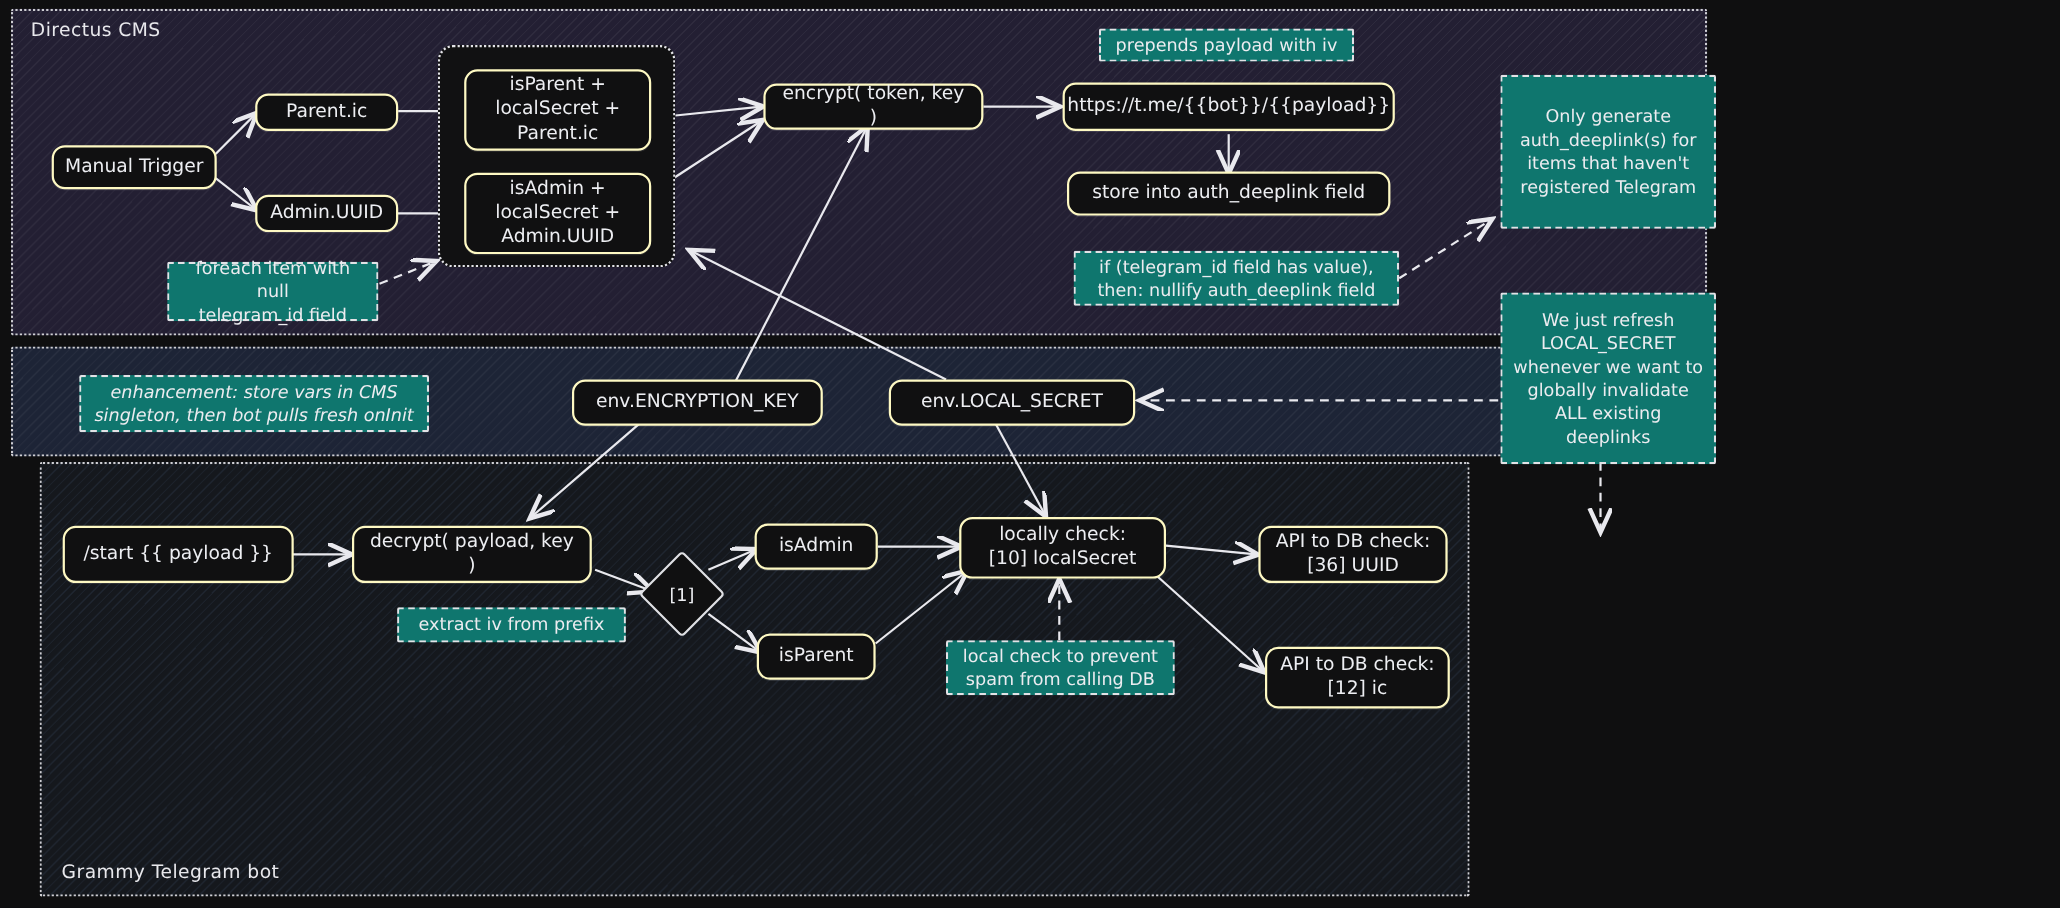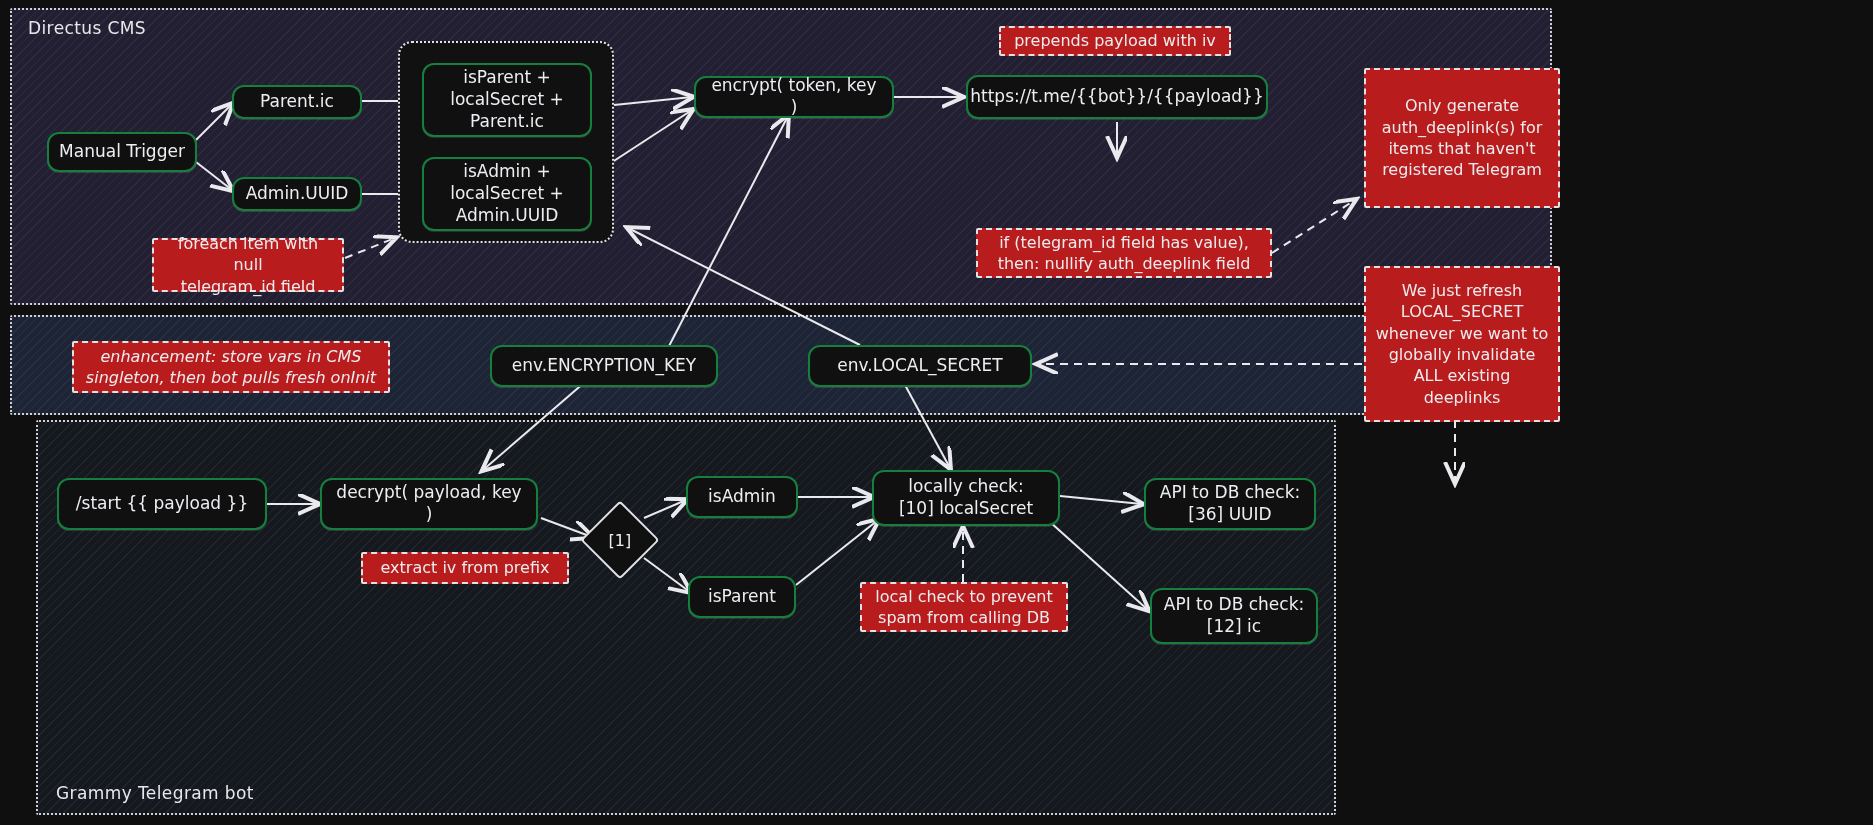--- a/index.html
+++ b/index.html
@@ -54,21 +54,21 @@
         rgba(255,255,255,0) 1px 6px),
       #15181d;
   }
   #sg-bot .sg-label{ top:auto; bottom:10px; left:18px; }
 
   
   .node{
     position:absolute;
     box-sizing:border-box;
     background:#101011;
-    border:2px solid #15803d;
+    border:2px solid #fef9c3;
     border-radius:12px;
     color:#edeef2;
     display:flex;
     align-items:center;
     justify-content:center;
     text-align:center;
     line-height:1.28;
     font-size:17px;
     padding:4px 10px;
     white-space:pre-line;
@@ -79,21 +79,21 @@
     box-sizing:border-box;
     background:#111112;
     border:2px dotted #e4e4e8;
     border-radius:14px;
   }
 
   
   .note{
     position:absolute;
     box-sizing:border-box;
-    background:#b91c1c;
+    background:#0f766e;
     border:2px dashed #e2e2e6;
     border-radius:2px;
     color:#ececf0;
     display:flex;
     align-items:center;
     justify-content:center;
     text-align:center;
     font-size:16px;
     line-height:1.34;
     padding:4px 8px;
@@ -226,20 +226,23 @@
   </div>
 
   <div class="node" style="left:694px;top:76px;width:200px;height:42px;">
     <span>encrypt( token, key )</span>
   </div>
 
   <div class="node" style="left:966px;top:75px;width:302px;height:44px;">
     <span>https://t.me/{{bot}}/{{payload}}</span>
   </div>
 
+  <div class="node" style="left:970px;top:156px;width:294px;height:40px;">
+    <span>store into auth_deeplink field</span>
+  </div>
 
   <div class="note" style="left:999px;top:26px;width:232px;height:30px;">
     <span>prepends payload with iv</span>
   </div>
 
   <div class="note" style="left:152px;top:238px;width:192px;height:54px;">
     <span>foreach item with null
 telegram_id field</span>
   </div>
 
@@ -262,21 +265,21 @@
 items that haven't
 registered Telegram</span>
   </div>
 
 
   <div class="note" style="left:72px;top:341px;width:318px;height:52px;font-style:italic;">
     <span>enhancement: store vars in CMS
 singleton, then bot pulls fresh onInit</span>
   </div>
 
-  <div class="node" style="left:490px;top:345px;width:228px;height:42px;align-items:center;">
+  <div class="node" style="left:520px;top:345px;width:228px;height:42px;align-items:center;">
     <span>env.ENCRYPTION_KEY</span>
   </div>
 
   <div class="node" style="left:808px;top:345px;width:224px;height:42px;">
     <span>env.LOCAL_SECRET</span>
   </div>
 
   <div class="node" style="left:57px;top:478px;width:210px;height:52px;">
     <span>/start {{ payload }}</span>
   </div>

